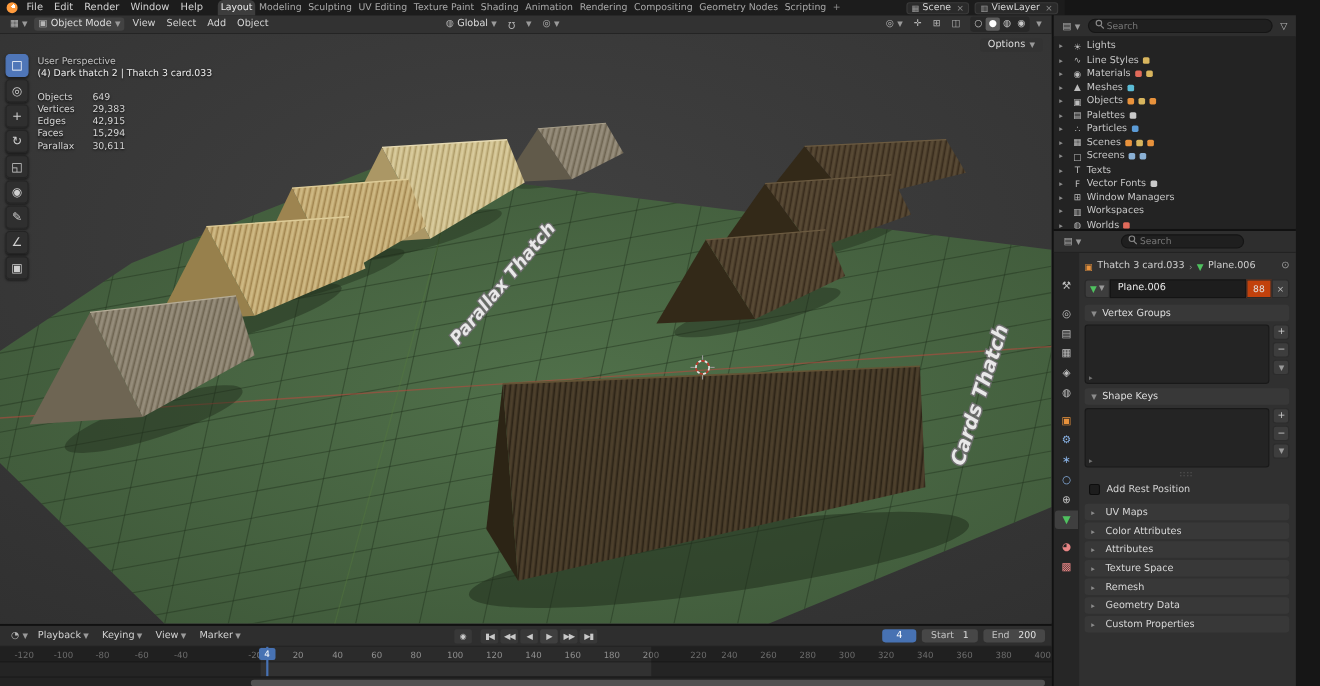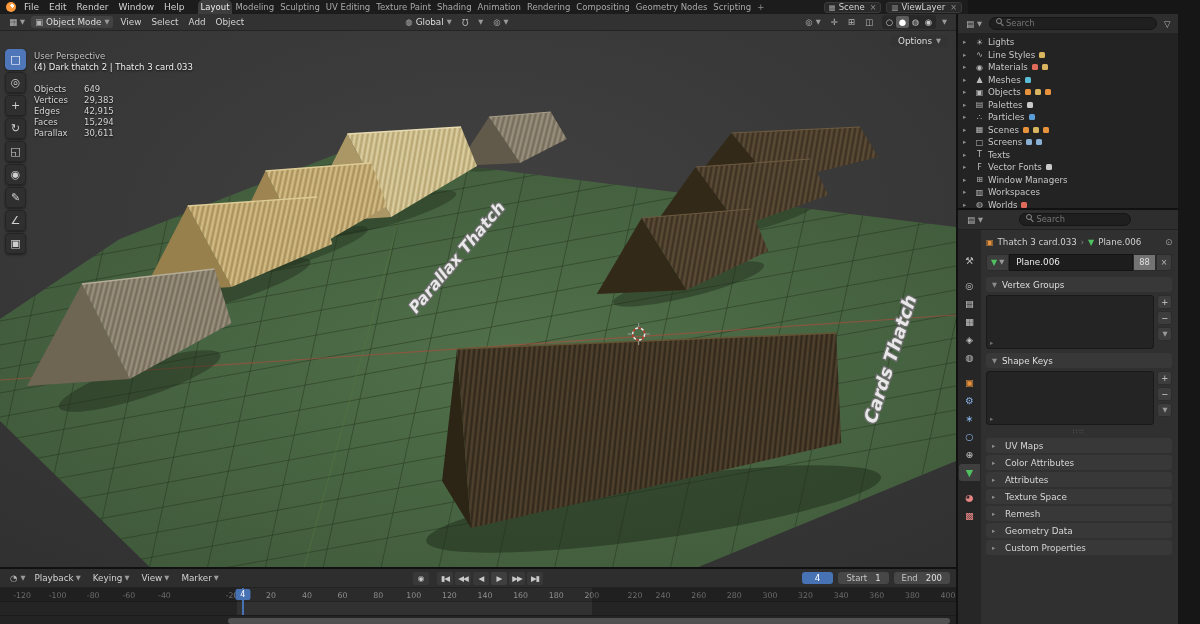--- a/index.html
+++ b/index.html
@@ -98,21 +98,21 @@
   .pr-tab.active{background:#3f3f3f}
   .pr-tab.gap{margin-top:7px}
   #pr-content{flex:1;background:#303030;padding:4px 6px 0 5px;display:flex;flex-direction:column;overflow:hidden}
   .breadcrumb{display:flex;align-items:center;gap:4px;font-size:8.7px;color:#cfcfcf;height:16px;flex:none}
   .bc-icon{font-size:8px}
   .bc-sep{color:#8a8a8a;font-size:8px}
   .pin-icon{margin-left:auto;color:#9c9c9c;font-size:9px}
   .name-row{display:flex;align-items:center;height:18px;margin:3px 0 6px;flex:none}
   .db-icon-btn{display:flex;align-items:center;background:#3d3d3d;border:1px solid #2a2a2a;border-radius:3px 0 0 3px;height:17px;padding:0 4px;gap:2px}
   .name-input{flex:1;min-width:0;background:#1d1d1d;border:1px solid #141414;height:17px;color:#eaeaea;font-size:8.8px;padding:0 6px;font-family:inherit;outline:none}
-  .users-badge{background:#737373;border:1px solid #2a2a2a;height:17px;display:flex;align-items:center;padding:0 5px;font-size:8.3px;color:#e0e0e0}
+  .users-badge{background:#c2410c;border:1px solid #2a2a2a;height:17px;display:flex;align-items:center;padding:0 5px;font-size:8.3px;color:#e0e0e0}
   .unlink-btn{background:#3d3d3d;border:1px solid #2a2a2a;border-radius:0 3px 3px 0;height:17px;display:flex;align-items:center;padding:0 4px;color:#bbb;font-size:8px}
   .panel-head{display:flex;align-items:center;gap:5px;height:15px;background:#383838;border-radius:3px;padding:0 6px;font-size:8.8px;color:#dedede;flex:none}
   .panel-head .ol-caret{width:auto}
   .uilist{display:flex;gap:3px;margin:3px 0 4px;flex:none}
   .list-box{flex:1;height:54px;background:#242424;border:1px solid #191919;border-radius:3px;position:relative}
   .list-grip{position:absolute;left:3px;bottom:1px;color:#707070;font-size:6.5px}
   .list-ops{display:flex;flex-direction:column;gap:2px}
   .op-btn{width:15px;height:14px;background:#3d3d3d;border:1px solid #2c2c2c;border-radius:3px;display:flex;align-items:center;justify-content:center;color:#cfcfcf;font-size:8.5px}
   .center-grip{text-align:center;color:#6f6f6f;font-size:7px;letter-spacing:2px;height:7px;line-height:6px;flex:none}
   .check-row{display:flex;align-items:center;gap:6px;height:17px;padding:0 4px;font-size:8.8px;color:#d2d2d2;flex:none;margin-bottom:3px}
@@ -704,20 +704,24 @@
               <div class="list-ops">
                 <div class="op-btn">+</div>
                 <div class="op-btn">−</div>
                 <div class="op-btn">
                     <span class="caret">▼</span>
                   </div>
               </div>
             </div>
             <div class="center-grip">∷∷</div>
 
+            <div class="check-row">
+              <span class="checkbox"></span>
+              <span>Add Rest Position</span>
+            </div>
 
             <div id="pr-collapsed">
                 <div class="panel-collapsed">
                   <span class="ol-caret">▸</span>
                   <span>UV Maps</span>
                 </div>
                 <div class="panel-collapsed">
                   <span class="ol-caret">▸</span>
                   <span>Color Attributes</span>
                 </div>

